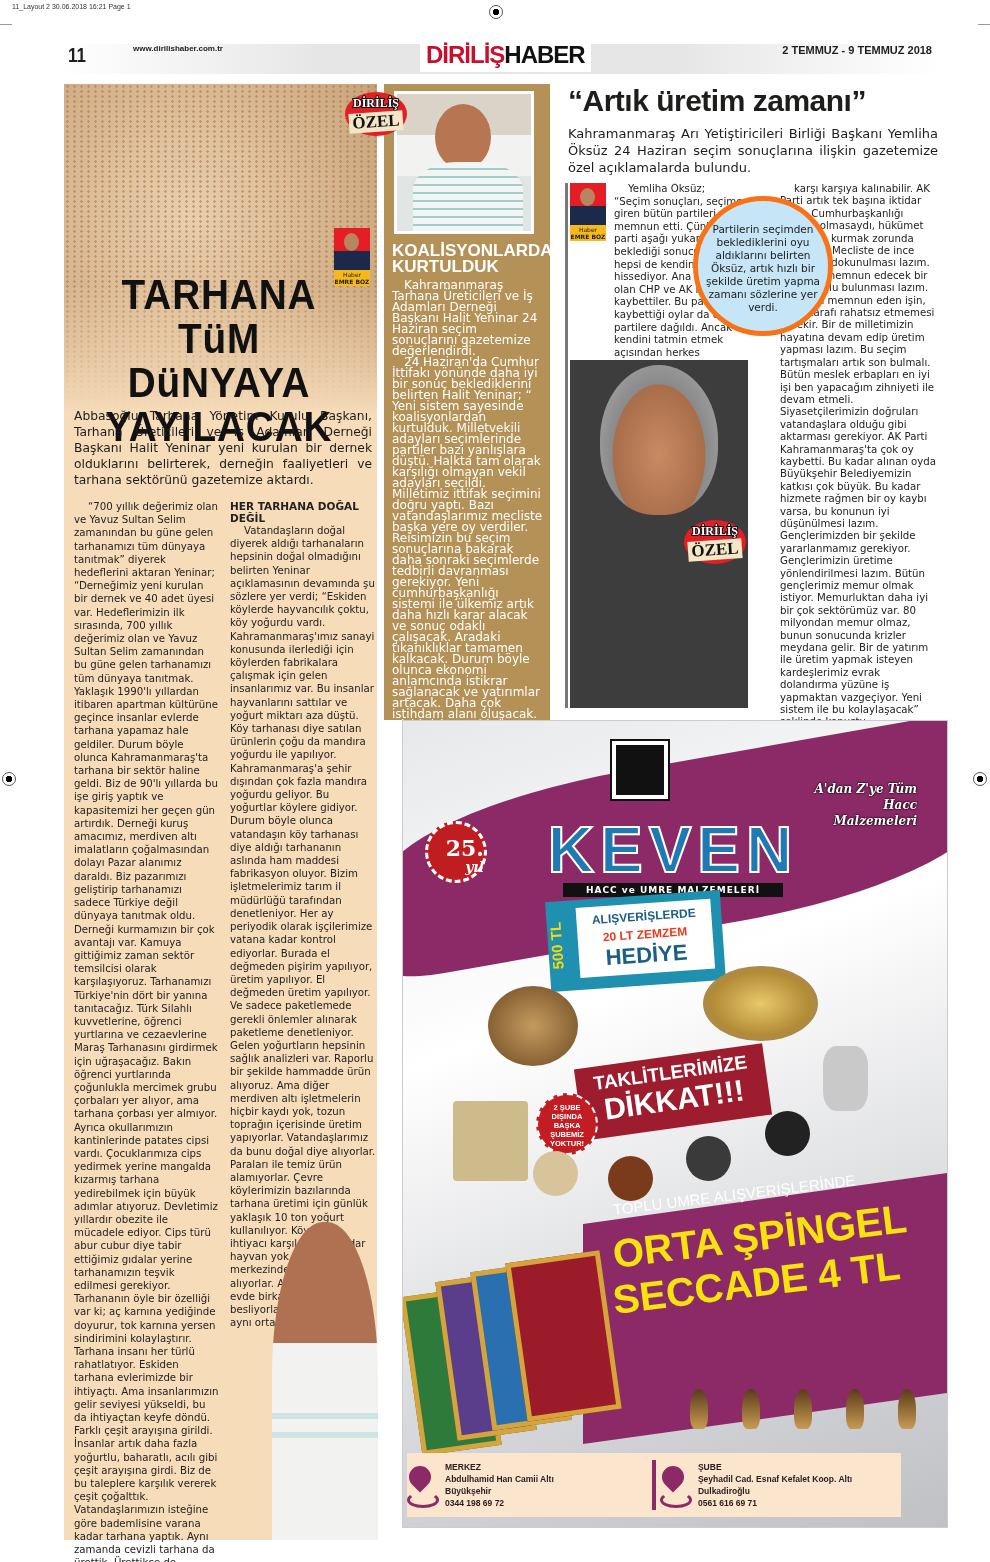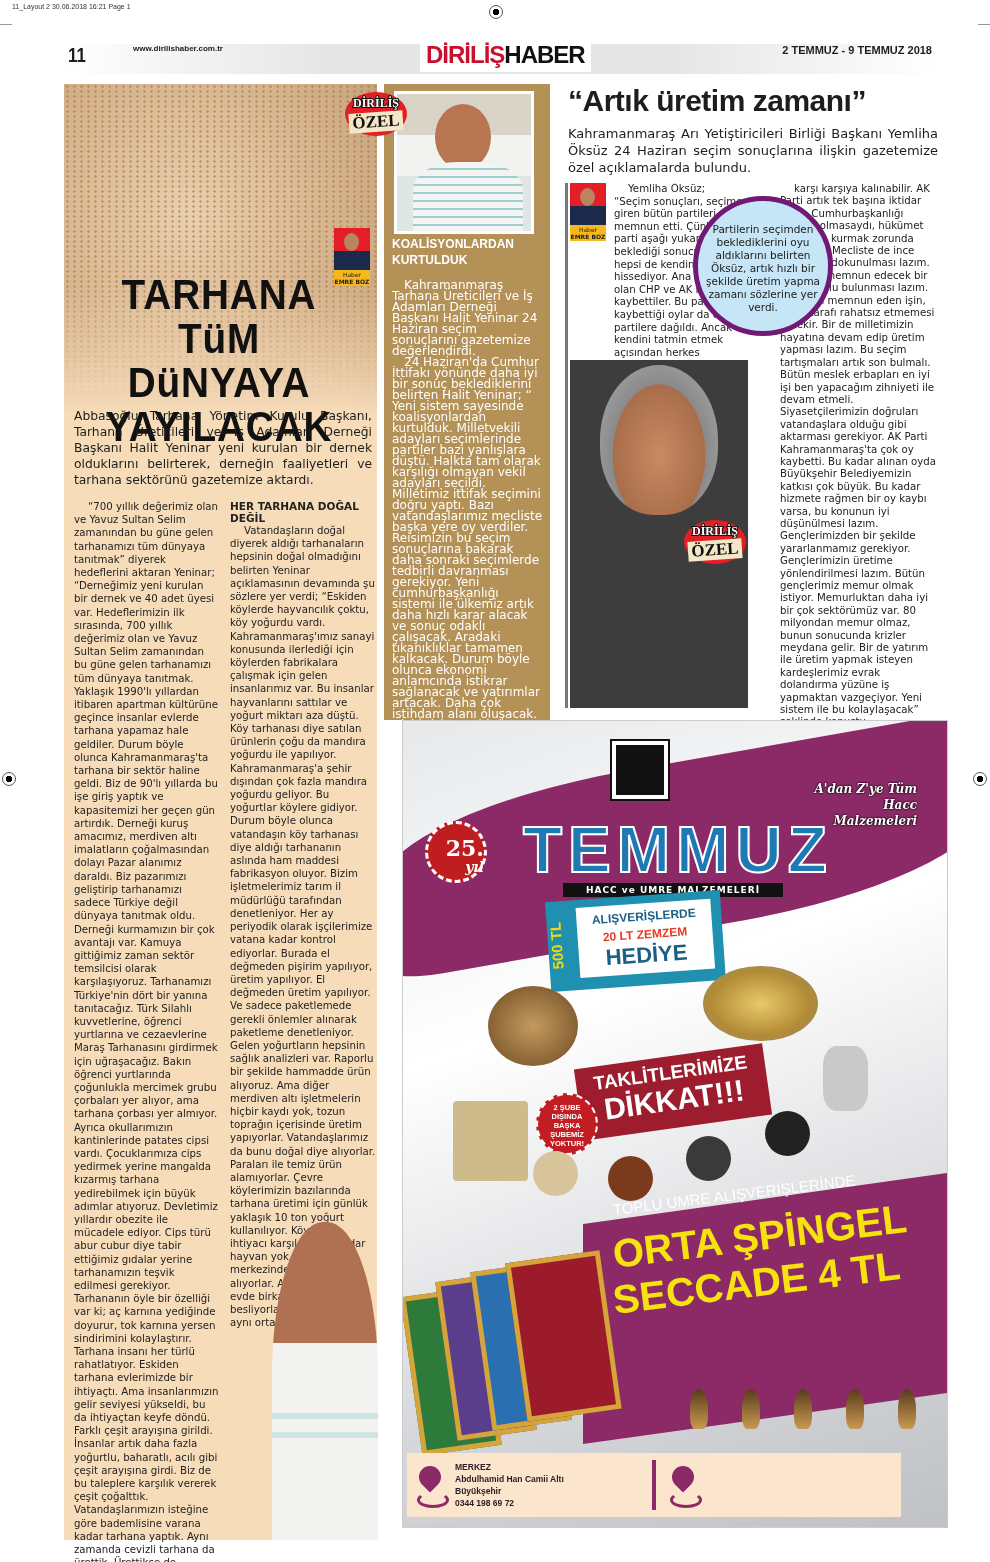--- a/index.html
+++ b/index.html
@@ -26,32 +26,32 @@
 .headline{position:absolute;left:74px;top:272px;width:290px;text-align:center;font-family:"Liberation Sans",sans-serif;font-weight:900;font-size:43px;line-height:44px;letter-spacing:1px;color:#111;transform:scaleX(.9)}
 .lead{position:absolute;left:74px;top:408px;width:298px;font-size:12.3px;line-height:16px;text-align:justify}
 .col{position:absolute;font-size:10.2px;line-height:13.2px;color:#222}
 .col p{text-indent:14px}
 .col h4{font-size:10.5px;line-height:12px;font-weight:bold}
 .face{position:absolute;border-radius:48% 48% 0 0}
 
 .sidebox{position:absolute;left:384px;top:84px;width:166px;height:636px;background:#b49257}
 .sidebox .photo{position:absolute;left:10px;top:7px;width:140px;height:143px;background:#fff;padding:3px}
 .sidebox .photo .in{width:100%;height:100%;background:linear-gradient(#d9d4c7 0 30%,#f2f2f0 30% 60%,#e0e6e4 60%);position:relative;overflow:hidden}
-.sidebox h3{position:absolute;left:8px;top:152px;width:155px;font-family:"Liberation Sans",sans-serif;font-weight:900;color:#fff;font-size:12px;line-height:16px}
+.sidebox h3{position:absolute;left:8px;top:159px;width:155px;font-family:"Liberation Sans",sans-serif;font-weight:900;color:#fff;font-size:17px;line-height:16px}
 .sidebox .txt{position:absolute;left:8px;top:196px;width:152px;font-size:12px;line-height:11px;color:#fff}
 .sidebox .txt p{text-indent:12px}
 .ozel{position:absolute;width:62px;height:44px;font-family:"Liberation Serif",serif;font-weight:900;text-align:center}
 .ozel .c{position:absolute;inset:0;border-radius:50%;background:#e31e24}
 .ozel .t1{position:absolute;left:4px;top:4px;right:4px;font-size:12px;color:#fff;-webkit-text-stroke:2px #111;paint-order:stroke}
 .ozel .t2{position:absolute;left:4px;top:20px;right:4px;font-size:17px;background:#f3e7c8;color:#111;transform:rotate(-4deg)}
 
 .rtitle{position:absolute;left:568px;top:84px;width:370px;font-family:"Liberation Sans",sans-serif;font-weight:900;font-size:30px;letter-spacing:-.5px}
 .rlead{position:absolute;left:568px;top:125px;width:370px;font-size:13px;line-height:17px;text-align:justify}
 .vbar{position:absolute;left:565px;top:183px;width:3px;height:525px;background:#777}
-.bubble{position:absolute;left:693px;top:196px;width:140px;height:140px;border-radius:50%;background:#c6e5f6;border:5px solid #701a75;text-align:center;font-size:10.5px;line-height:13px;padding-top:22px;color:#1d1d1b}
+.bubble{position:absolute;left:693px;top:196px;width:140px;height:140px;border-radius:50%;background:#c6e5f6;border:5px solid #f97316;text-align:center;font-size:10.5px;line-height:13px;padding-top:22px;color:#1d1d1b}
 .rphoto{position:absolute;left:570px;top:360px;width:178px;height:348px;background:#3d3d3d;overflow:hidden}
 .rphoto .head{position:absolute;left:30px;top:5px;width:118px;height:150px;border-radius:50% 50% 45% 45%;background:radial-gradient(ellipse at 50% 60%,#c98a63 0,#a86d4a 55%,#8a8a8a 56%,#9e9e9e 80%)}
 
 .ad{position:absolute;left:402px;top:720px;width:546px;height:808px;background:linear-gradient(160deg,#e6e8ea 0%,#fff 35%,#d8d9dc 70%,#bfc1c5 100%);overflow:hidden;border:1px solid #ccc}
 .ad .wave{position:absolute;left:-20px;top:40px;width:600px;height:170px;background:#8c2a67;transform:skewY(-10deg);border-radius:40% 10% 40% 10%}
 .ad .kaaba{position:absolute;left:209px;top:20px;width:56px;height:58px;background:#111;border:4px solid #fff;outline:2px solid #111}
 .ad .brand{position:absolute;left:120px;top:92px;width:300px;text-align:center;font-family:"Liberation Sans",sans-serif;font-weight:900;font-size:64px;color:#1f7ab4;letter-spacing:6px;-webkit-text-stroke:2px #fff}
 .ad .sub{position:absolute;left:160px;top:162px;width:220px;text-align:center;font-size:9px;font-weight:bold;color:#fff;background:#111;padding:2px 0;letter-spacing:1px}
 .ad .az{position:absolute;right:30px;top:60px;width:110px;text-align:right;font-family:"DejaVu Serif",serif;font-style:italic;font-weight:bold;font-size:12px;line-height:16px;color:#fff;text-shadow:0 0 2px #000,0 0 2px #000}
 .ad .seal{position:absolute;left:22px;top:100px;width:62px;height:62px;border-radius:50%;background:#c01d20;border:3px dashed #fff;color:#fff;text-align:right;font-family:"DejaVu Serif",serif;font-weight:bold;font-size:22px;line-height:48px}
@@ -69,21 +69,21 @@
 .ad .badge{position:absolute;left:133px;top:372px;width:62px;height:62px;border-radius:50%;background:#c21d23;border:2px dashed #fff;color:#fff;font-size:7.5px;font-weight:bold;text-align:center;line-height:9px;padding-top:8px;font-family:"Liberation Sans",sans-serif}
 .ad .band{position:absolute;left:180px;top:475px;width:400px;height:220px;background:#8c2a67;transform:skewY(-8deg)}
 .ad .band2{position:absolute;left:210px;top:480px;width:330px;color:#fff;font-family:"Liberation Sans",sans-serif}
 .ad .band2 .s{font-size:15px;transform:rotate(-7deg);transform-origin:left;white-space:nowrap}
 .ad .band2 .big{font-weight:900;color:#f6e20f;font-size:40px;line-height:44px;transform:rotate(-7deg);transform-origin:left;margin-top:14px;white-space:nowrap}
 .ad .rugs{position:absolute;left:8px;top:530px;width:200px;height:200px}
 .ad .rug{position:absolute;width:80px;height:160px;border:5px solid #d5a43a}
 .ad .lanterns{position:absolute;left:270px;top:660px;width:260px;height:60px;display:flex;justify-content:space-around}
 .ad .lantern{width:18px;height:40px;border-radius:50% 50% 30% 30%;background:linear-gradient(#5a3a1a,#c89b52);margin-top:8px}
 .ad .foot{position:absolute;left:4px;top:732px;width:494px;height:64px;background:#fbe5cc;display:flex;align-items:center;font-family:"Liberation Sans",sans-serif}
-.ad .addr{display:flex;align-items:center;width:50%;padding-left:10px}
+.ad .addr{display:flex;align-items:center;width:50%;}
 .ad .pin{width:26px;height:38px;margin-right:12px;position:relative}
 .ad .pin:before{content:"";position:absolute;left:2px;top:0;width:22px;height:22px;border-radius:50% 50% 50% 0;transform:rotate(-45deg);background:#8c2a67}
 .ad .pin:after{content:"";position:absolute;left:0;top:26px;width:26px;height:10px;border-radius:50%;border:3px solid #8c2a67;border-top-color:transparent}
 .ad .lines{font-size:8.5px;line-height:12px;font-weight:bold;color:#2a1a22}
 .ad .sep{width:4px;height:50px;background:#8c2a67;margin:0 4px}
 </style>
 </head>
 <body>
 
 <div class="slug">11_Layout 2  30.06.2018  16:21  Page 1</div>
@@ -165,21 +165,21 @@
   </div>
 <div class="ozel" style="left:684px;top:520px">
   <div class="c"></div>
   <div class="t1">DİRİLİŞ</div>
   <div class="t2">ÖZEL</div>
 </div>
 
 <div class="ad">
   <div class="wave"></div>
   <div class="kaaba"></div>
-  <div class="brand">TEMMUZ</div>
+  <div class="brand">KEVEN</div>
   <div class="sub">HACC ve UMRE MALZEMELERİ</div>
   <div class="az">A'dan Z'ye Tüm Hacc Malzemeleri</div>
   <div class="seal"><span>25.</span><small>yıl</small></div>
   <div class="promo">
     <div class="v">500 TL</div>
     <div class="w">
       <div class="t1">ALIŞVERİŞLERDE</div>
       <div class="t2">20 LT ZEMZEM</div>
       <div class="t3">HEDİYE</div>
     </div>
@@ -222,15 +222,21 @@
       <div class="lines">
         <div>MERKEZ</div>
         <div>Abdulhamid Han Camii Altı</div>
         <div>Büyükşehir</div>
         <div>0344 198 69 72</div>
       </div>
     </div>
     <div class="sep"></div>
     <div class="addr">
       <div class="pin"></div>
+      <div class="lines">
+        <div>ŞUBE</div>
+        <div>Şeyhadil Cad. Esnaf Kefalet Koop. Altı</div>
+        <div>Dulkadiroğlu</div>
+        <div>0561 616 69 71</div>
+      </div>
     </div>
   </div>
 </div>
 
 </body></html>

